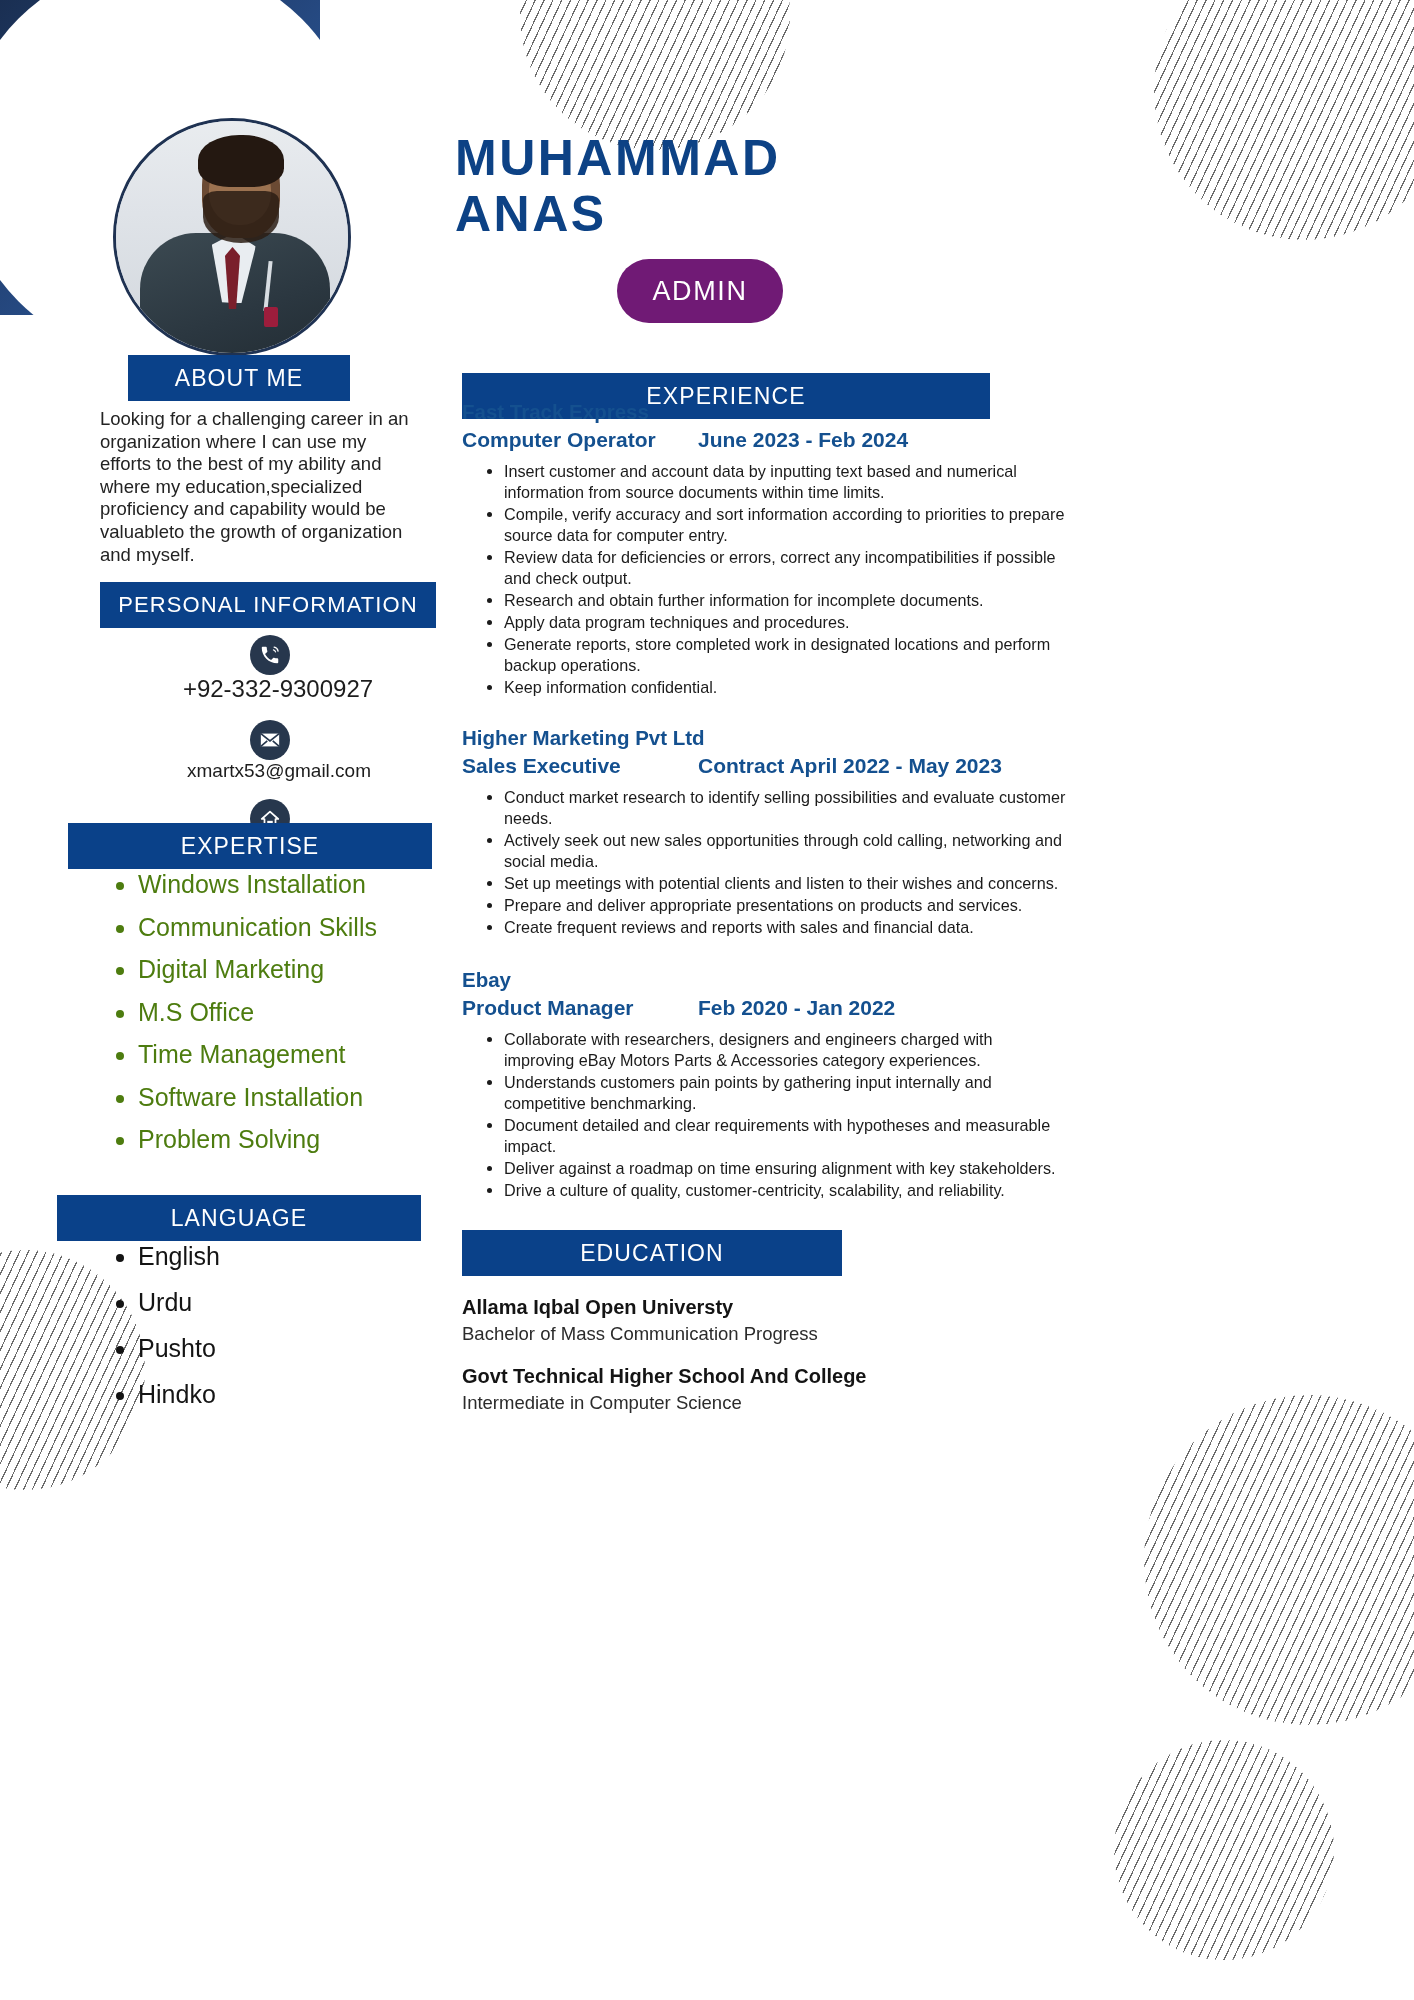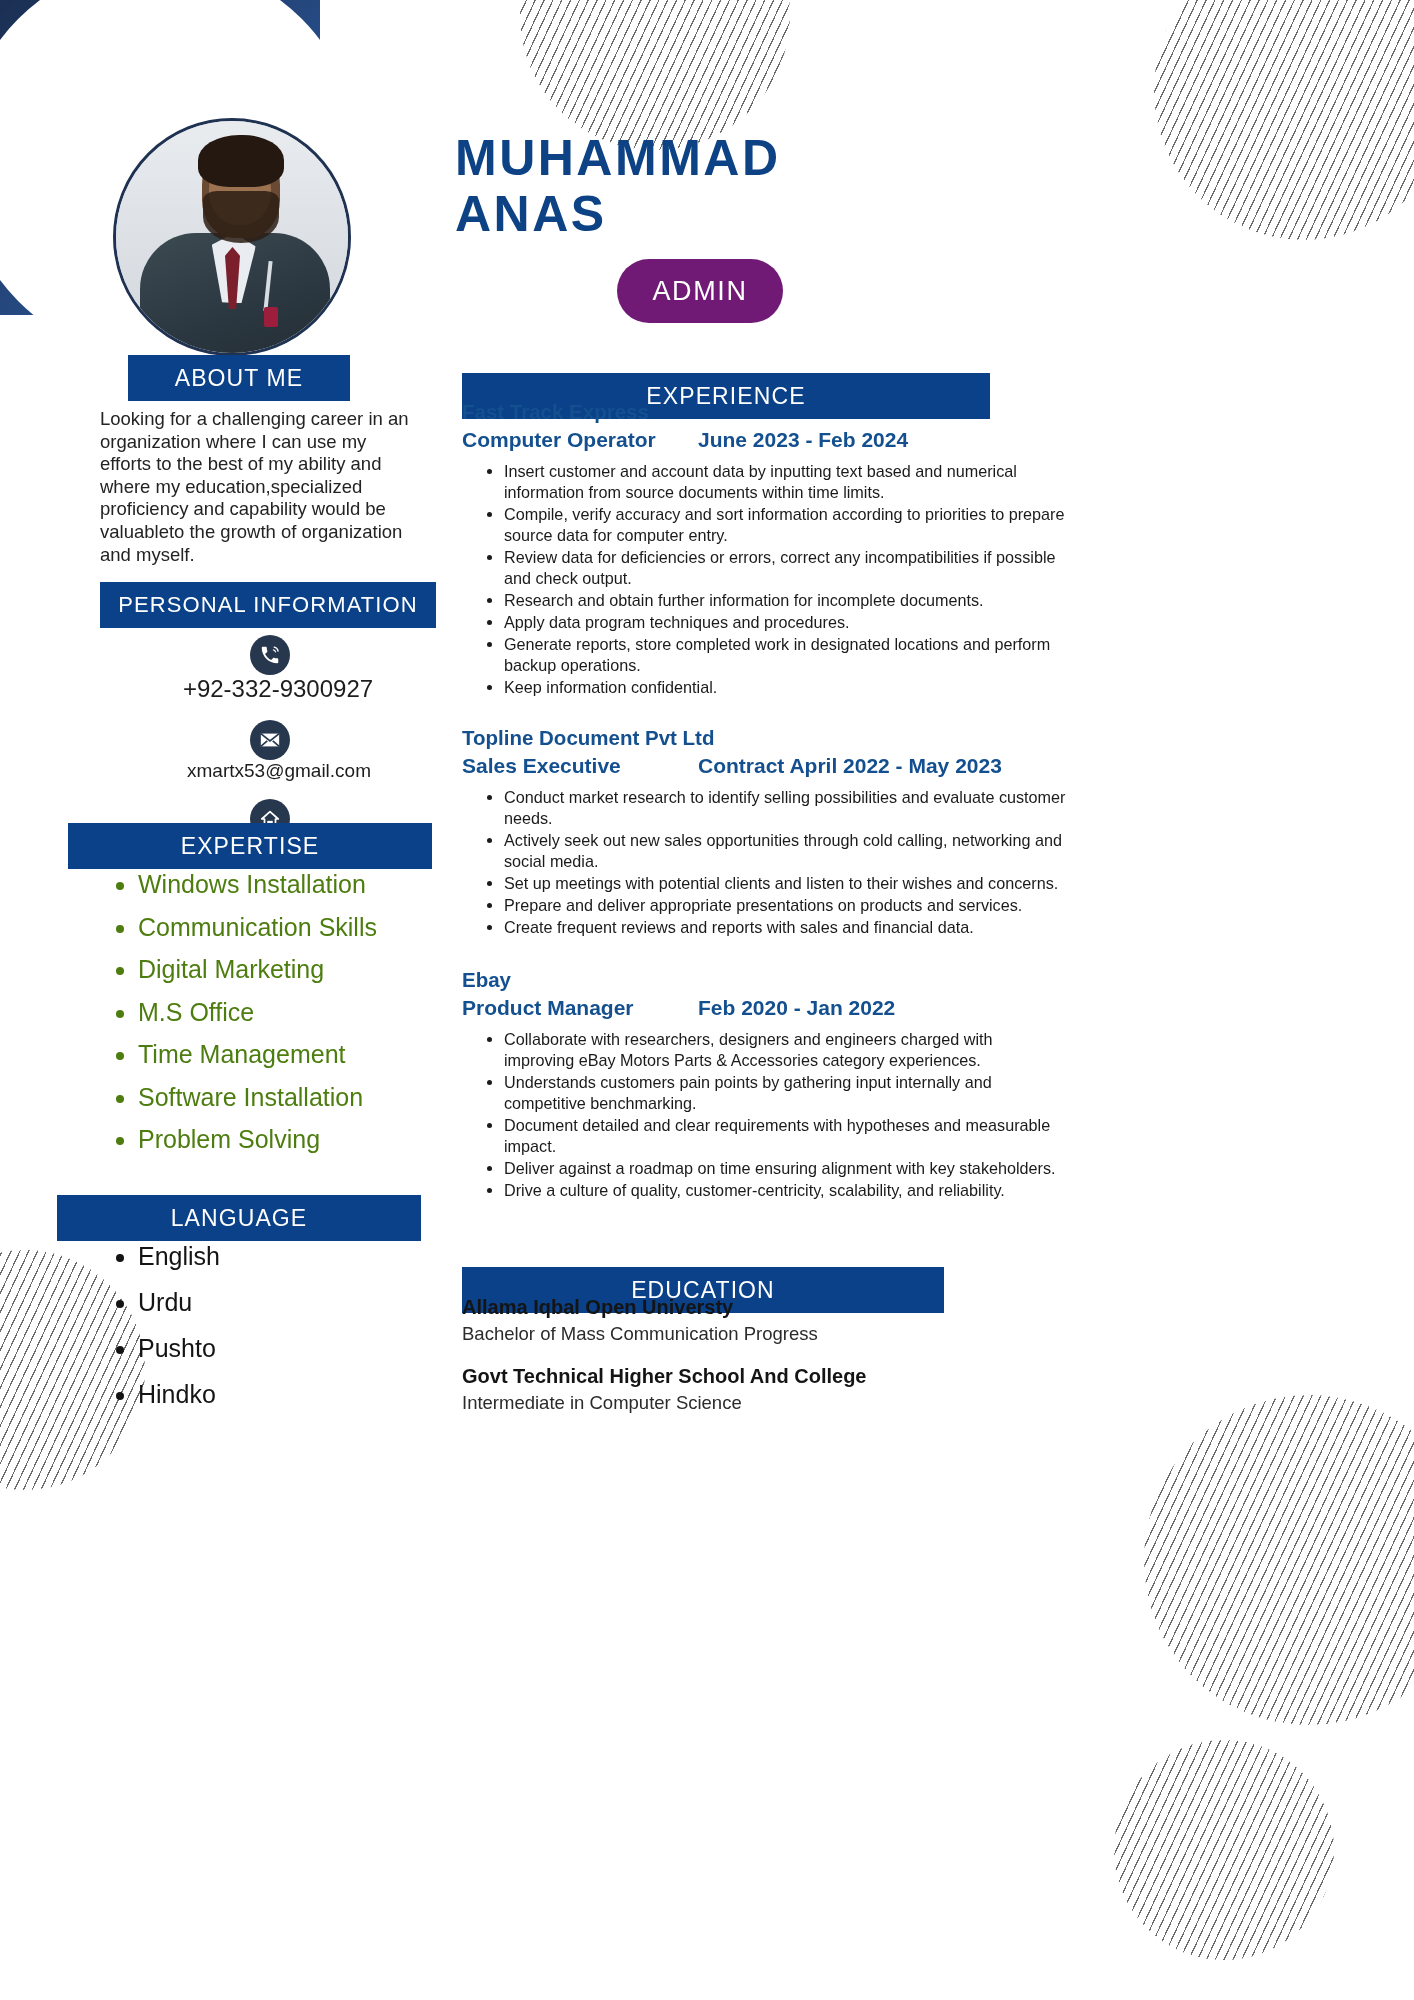--- a/index.html
+++ b/index.html
@@ -118,21 +118,21 @@
     font-size:50px;font-weight:bold;color:#0d4285;
     letter-spacing:2.5px;line-height:56px;text-transform:uppercase;
   }
   .role-pill{
     position:absolute;left:617px;top:259px;width:166px;height:64px;
     background:#701a75;border-radius:34px;color:#fff;
     display:flex;align-items:center;justify-content:center;
     font-size:27px;letter-spacing:1.6px;
   }
   .exp-head{position:absolute;left:462px;top:341px;width:528px;margin-top:32px;}
-  .edu-head{position:absolute;left:462px;top:1267px;width:482px;}
+  .edu-head{position:absolute;left:462px;top:1230px;width:380px;}
 
   .jobs{position:absolute;left:462px;top:400px;width:604px;}
   .job{margin-bottom:18px;}
   .job-company{font-size:20.5px;font-weight:bold;color:#14508f;margin-bottom:4px;}
   .job-line{display:flex;align-items:baseline;}
   .job-title{font-size:21px;font-weight:bold;color:#14508f;min-width:236px;}
   .job-dates{font-size:21px;font-weight:bold;color:#14508f;}
   .job-ul{margin:9px 0 0 0;padding-left:42px;list-style:disc;}
   .job-ul li{font-size:16.2px;line-height:21px;color:#1b1b1b;margin-bottom:1px;}
 
@@ -260,21 +260,21 @@
           <li>Compile, verify accuracy and sort information according to priorities to prepare source data for computer entry.</li>
           <li>Review data for deficiencies or errors, correct any incompatibilities if possible and check output.</li>
           <li>Research and obtain further information for incomplete documents.</li>
           <li>Apply data program techniques and procedures.</li>
           <li>Generate reports, store completed work in designated locations and perform backup operations.</li>
           <li>Keep information confidential.</li>
         </ul>
       </div>
 
       <div class="job" style="margin-top:28px;">
-        <div class="job-company">Topline Document Pvt Ltd</div>
+        <div class="job-company">Higher Marketing Pvt Ltd</div>
         <div class="job-line">
           <div class="job-title">Sales Executive</div>
           <div class="job-dates">Contract April 2022 - May 2023</div>
         </div>
         <ul class="job-ul">
           <li>Conduct market research to identify selling possibilities and evaluate customer needs.</li>
           <li>Actively seek out new sales opportunities through cold calling, networking and social media.</li>
           <li>Set up meetings with potential clients and listen to their wishes and concerns.</li>
           <li>Prepare and deliver appropriate presentations on products and services.</li>
           <li>Create frequent reviews and reports with sales and financial data.</li>

